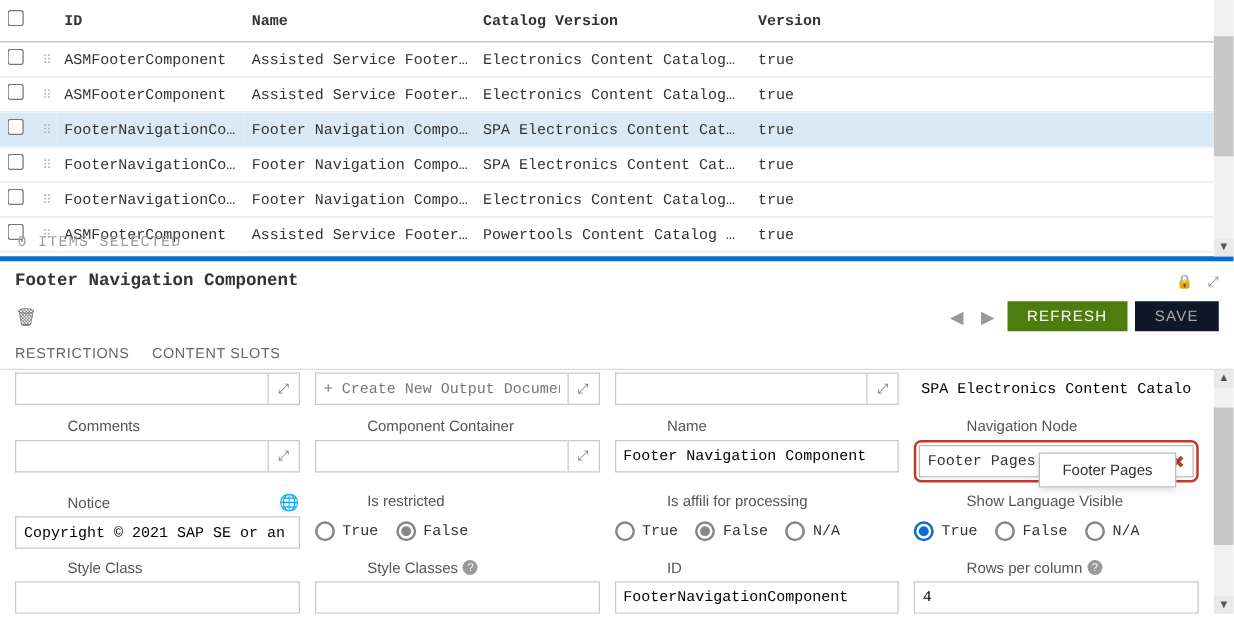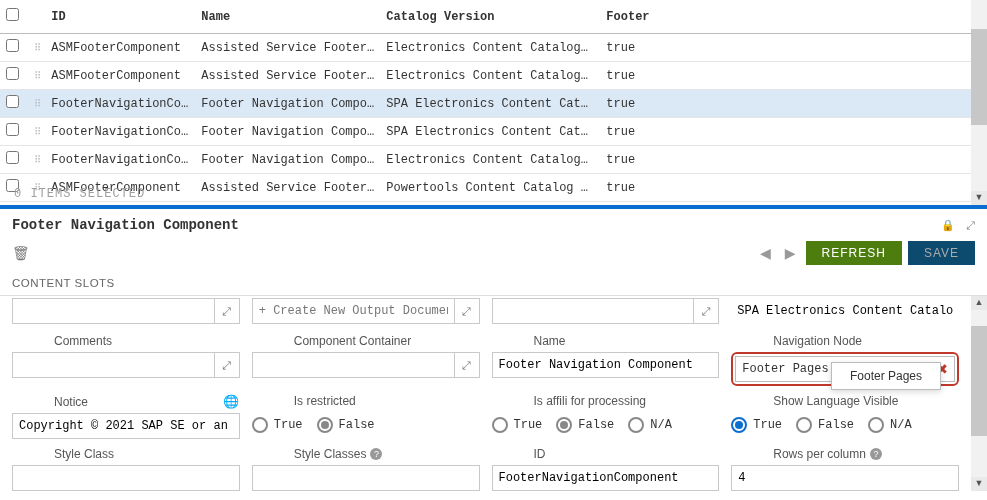--- a/index.html
+++ b/index.html
@@ -31,21 +31,21 @@
   .detail-hdr { display:flex; align-items:center; justify-content:space-between; padding:8px 12px 8px 12px; }
   .detail-hdr .title { font-family:"Courier New",monospace; font-weight:bold; font-size:14px; }
   .hdr-icons span { margin-left:8px; color:#888; cursor:pointer; font-size:11px; }
 
   .toolbar { display:flex; align-items:center; justify-content:space-between; padding:0 12px 6px 12px; }
   .toolbar-left .del { color:#777; font-size:14px; cursor:pointer; }
   .toolbar-right { display:flex; align-items:center; gap:6px; }
   .pager { color:#999; font-size:14px; padding:0 4px; cursor:pointer; }
   .btn { padding:5px 16px; font-size:12px; letter-spacing:1px; border:none; cursor:pointer; }
   .btn-refresh { background:#4d7c0f; color:#fff; }
-  .btn-save { background:#0c4a6e; color:#aaa; }
+  .btn-save { background:#0f172a; color:#aaa; }
 
   
   .tabs { display:flex; gap:18px; padding:0 12px; border-bottom:1px solid #ddd; }
   .tab { padding:6px 0; font-size:11.5px; letter-spacing:0.5px; color:#666; cursor:pointer; }
   .tab.active { color:#0a6ed1; border-bottom:3px solid #0a6ed1; margin-bottom:-1px; font-weight:500; }
 
   
   .form-wrap { position:relative; height:calc(500px - 209px - 36px - 32px - 28px); }
   .form-scroll { position:absolute; top:0; left:0; right:16px; bottom:0; padding:4px 12px 8px 12px; overflow:hidden; }
   .row { display:flex; gap:12px; margin-bottom:8px; }
@@ -81,21 +81,21 @@
 <div class="table-wrap">
   <div class="table-scroll">
     <table>
       <thead>
         <tr>
           <th class="col-cb"><input type="checkbox" style=""></th>
           <th class="col-grip"></th>
           <th class="col-id">ID</th>
           <th class="col-name">Name</th>
           <th class="col-cat">Catalog Version</th>
-          <th class="col-vis">Footer</th>
+          <th class="col-vis">Version</th>
         </tr>
       </thead>
       <tbody id="tbody">
           <tr>
             <td class="col-cb"><input type="checkbox" style=""></td>
             <td class="col-grip"><span class="grip">⠿</span></td>
             <td class="col-id">ASMFooterComponent</td>
             <td class="col-name">Assisted Service Footer Component</td>
             <td class="col-cat">Electronics Content Catalog : Online</td>
             <td class="col-vis">true</td>
@@ -164,20 +164,21 @@
   </div>
   <div class="toolbar-right">
     <span class="pager">◀</span>
     <span class="pager">▶</span>
     <button class="btn btn-refresh">REFRESH</button>
     <button class="btn btn-save">SAVE</button>
   </div>
 </div>
 
 <div class="tabs">
+  <div class="tab">RESTRICTIONS</div>
   <div class="tab">CONTENT SLOTS</div>
 </div>
 
 <div class="form-wrap">
  <div class="form-scroll">
 
   <div class="row partial-row">
     <div class="cell">
       <div class="input-combo">
         <input class="input" style="">

